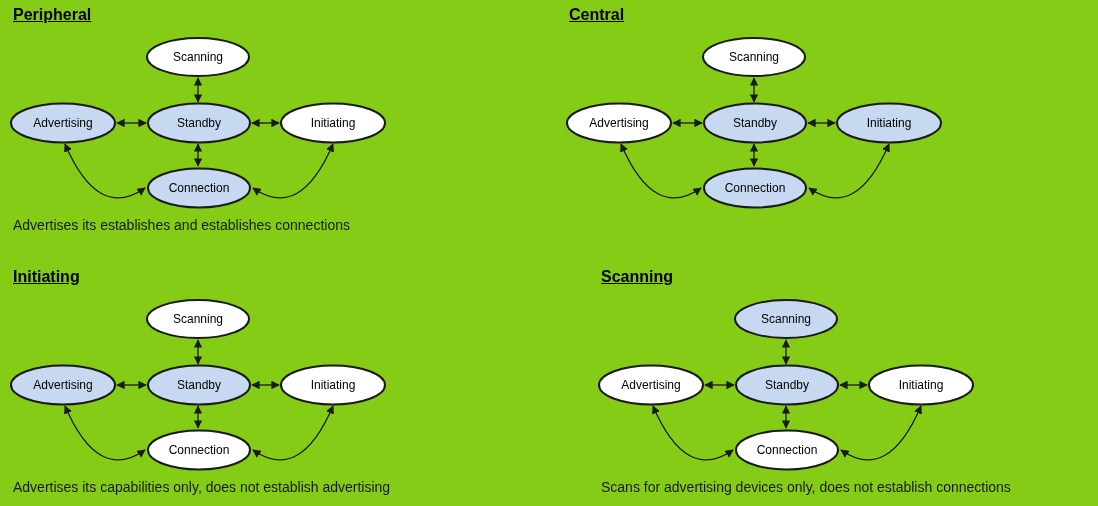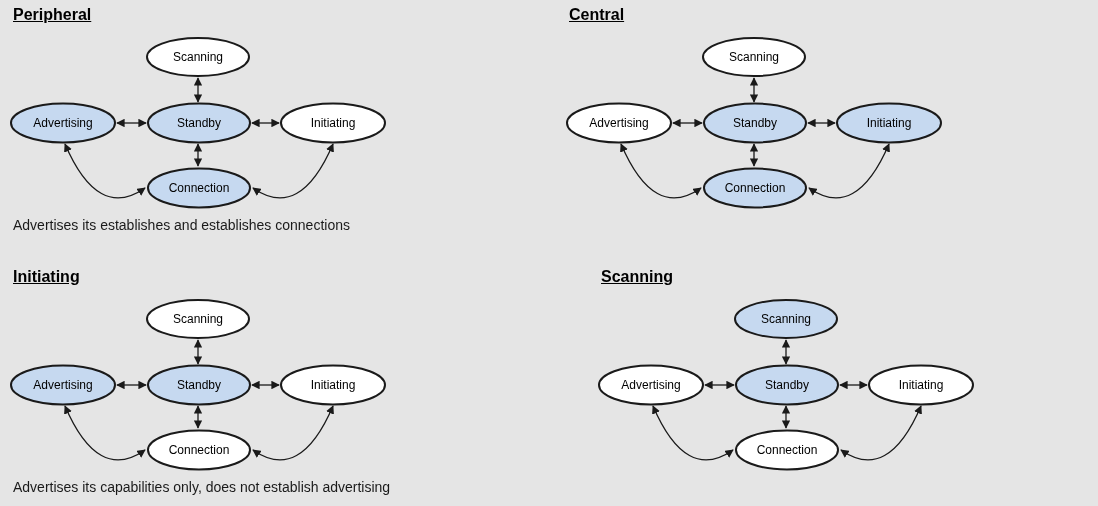--- a/index.html
+++ b/index.html
@@ -5,21 +5,21 @@
   html, body {
     margin: 0;
     padding: 0;
     background: #ffffff;
     font-family: "Liberation Sans", sans-serif;
   }
   #canvas {
     position: relative;
     width: 1098px;
     height: 506px;
-    background: #e5e5e5;
+    background: #84cc16;
     overflow: hidden;
   }
   .quadrant {
     position: absolute;
     width: 510px;
     height: 250px;
   }
   .quadrant.q-tl { left: 0;   top: 0; }
   .quadrant.q-tr { left: 556px; top: 0; }
   .quadrant.q-bl { left: 0;   top: 262px; }
@@ -161,15 +161,16 @@
       <ellipse class="state-ellipse" cx="63" cy="93" rx="52" ry="19.5" fill="#ffffff"></ellipse>
       <ellipse class="state-ellipse" cx="199" cy="93" rx="51" ry="19.5" fill="#c6d9f0"></ellipse>
       <ellipse class="state-ellipse" cx="333" cy="93" rx="52" ry="19.5" fill="#ffffff"></ellipse>
       <ellipse class="state-ellipse" cx="199" cy="158" rx="51" ry="19.5" fill="#ffffff"></ellipse>
       <text class="state-label" x="198" y="31">Scanning</text>
       <text class="state-label" x="63" y="97">Advertising</text>
       <text class="state-label" x="199" y="97">Standby</text>
       <text class="state-label" x="333" y="97">Initiating</text>
       <text class="state-label" x="199" y="162">Connection</text>
     </svg>
+    <div class="caption">Scans for advertising devices only, does not establish connections</div>
   </div>
 
 </div>
 
 </body></html>

